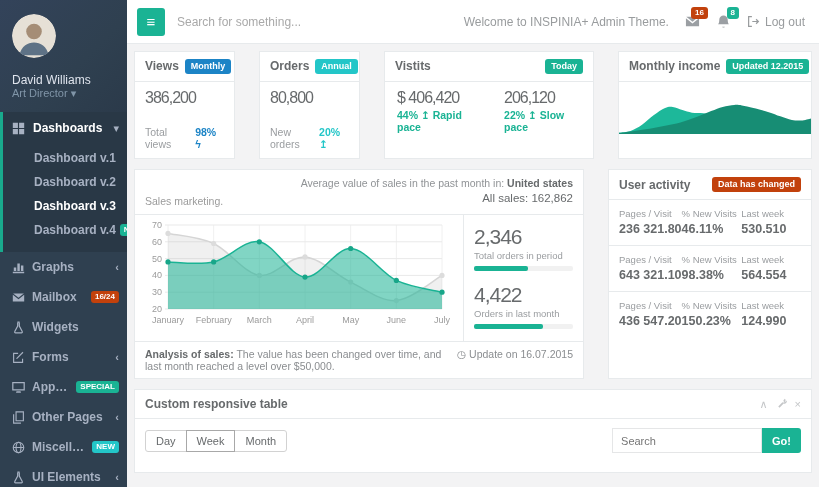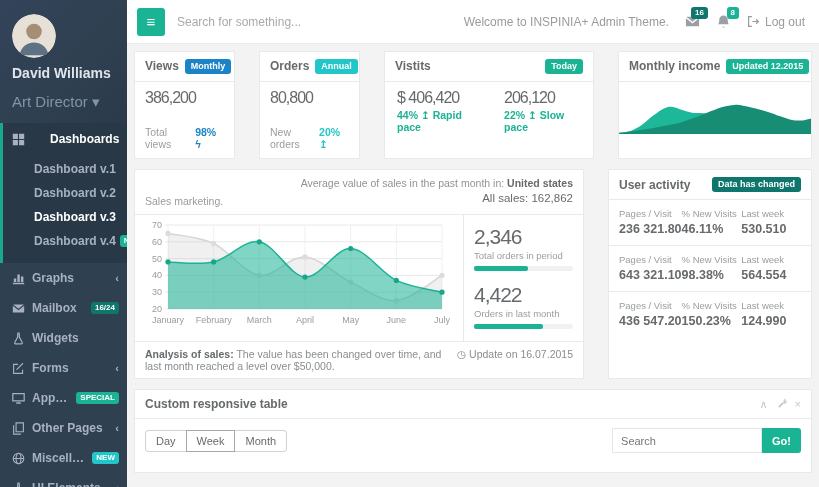--- a/index.html
+++ b/index.html
@@ -4,36 +4,36 @@
 <style>
   *{box-sizing:border-box;margin:0;padding:0}
   html,body{width:819px;height:487px;overflow:hidden}
   body{font-family:"Liberation Sans","DejaVu Sans",sans-serif;font-size:13px;color:#676a6c;background:#f3f3f4}
   .app{display:flex;width:819px;height:487px}
 
   
   .sidebar{width:127px;flex:0 0 127px;background:#2f4050;overflow:hidden}
   .profile{padding:14px 12px 12px;background:linear-gradient(135deg,#33435a 0%,#2f4050 60%,#2b3a4a 100%)}
   .avatar{width:44px;height:44px;border-radius:50%;overflow:hidden;border:0;display:block;cursor:pointer}
-  .user-name{color:#dfe4ed;font-weight:bold;font-size:14px;margin-top:7px;white-space:nowrap}
-  .user-role{color:#8095a8;font-size:15px;margin-top:12px;cursor:pointer;white-space:nowrap}
+  .user-name{color:#dfe4ed;font-weight:normal;font-size:12px;margin-top:15px;white-space:nowrap}
+  .user-role{color:#8095a8;font-size:11px;margin-top:0;cursor:pointer;white-space:nowrap}
   .nav{font-size:12px;font-weight:bold;color:#a7b1c2}
   .dash-block{background:#293846;border-left:3px solid #19aa8d}
-  .nav-link{display:flex;align-items:center;gap:25px;padding:9px 8px 9px 9px;cursor:pointer;white-space:nowrap}
+  .nav-link{display:flex;align-items:center;gap:8px;padding:9px 8px 9px 9px;cursor:pointer;white-space:nowrap}
   .nav-link .grow{flex:1}
   .nav-item{display:flex;align-items:center;gap:7px;padding:8px 8px 8px 12px;cursor:pointer;white-space:nowrap}
   .nav-item .grow{flex:1;overflow:hidden;text-overflow:ellipsis}
   .submenu{list-style:none;padding:2px 0 10px}
   .submenu li{padding:5px 8px 5px 31px;color:#a7b1c2;cursor:pointer;display:flex;align-items:center;gap:4px;white-space:nowrap}
   .submenu li.active{color:#fff}
   .chev{color:#a7b1c2;font-size:11px}
   .icon{width:13px;height:13px;flex:0 0 13px;color:#a7b1c2;display:inline-block}
   .sbadge{font-size:8px;font-weight:bold;color:#fff;padding:2px 4px;border-radius:3px;line-height:1}
   .sbadge:empty{display:none}
-  .badge-primary{background:#1ab394}.badge-info{background:#23c6c8}.badge-warning{background:#0f766e}.badge-blue{background:#1c84c6}
+  .badge-primary{background:#1ab394}.badge-info{background:#23c6c8}.badge-warning{background:#c2410c}.badge-blue{background:#1c84c6}
 
   
   .main{flex:1;min-width:0;display:flex;flex-direction:column}
   .topbar{height:44px;flex:0 0 44px;background:#fff;border-bottom:1px solid #e7eaec;display:flex;align-items:center;padding:0 14px 0 10px;gap:12px}
   .hamburger{width:28px;height:28px;background:#1ab394;color:#fff;border:0;border-radius:3px;font-size:15px;cursor:pointer;line-height:28px;text-align:center}
   .search-input{flex:1;border:0;outline:0;font-size:12px;color:#676a6c;font-family:inherit}
   .search-input::placeholder{color:#a9a9a9}
   .topbar-right{display:flex;align-items:center;gap:16px;color:#999c9e;font-size:12px;white-space:nowrap}
   .ticon{position:relative;cursor:pointer;color:#9b9fa3;display:inline-flex}
   .ticon svg{width:15px;height:15px}

